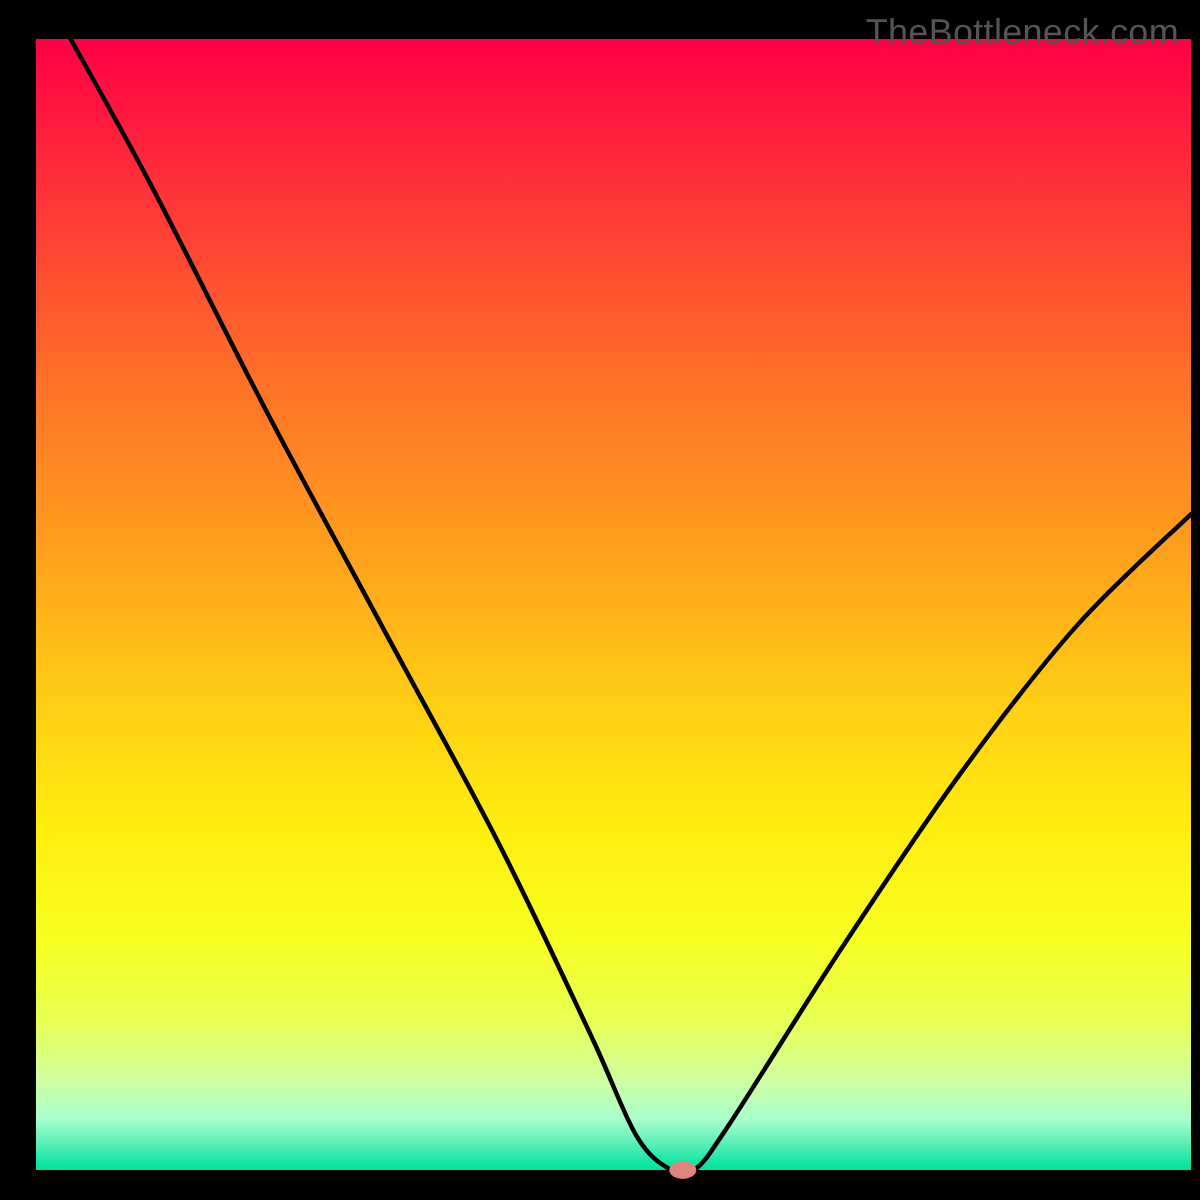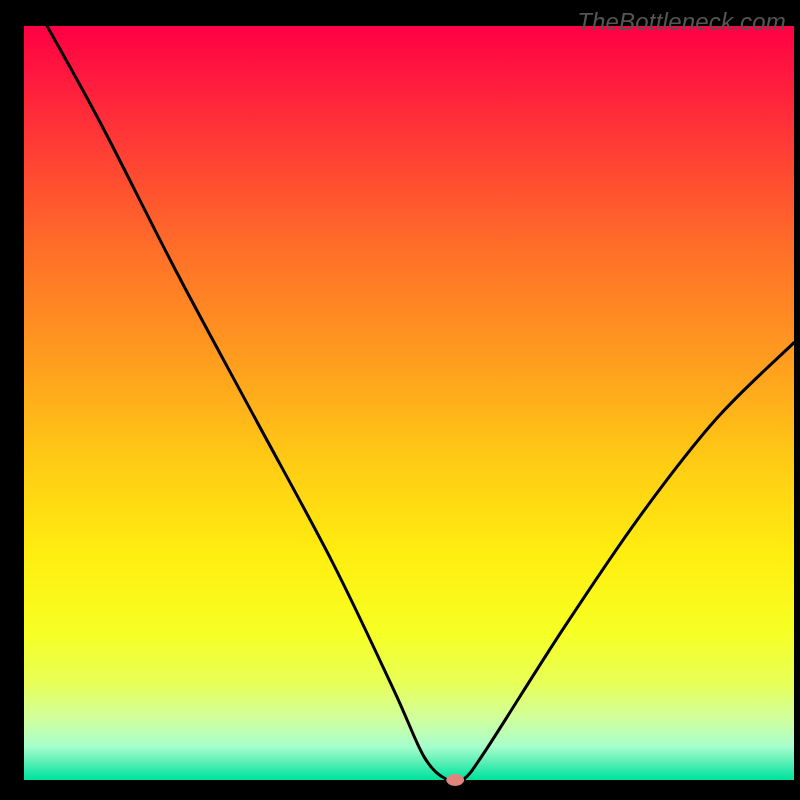--- a/index.html
+++ b/index.html
@@ -7,21 +7,20 @@
     padding: 0;
     width: 800px;
     height: 800px;
     background: #000;
     overflow: hidden;
   }
   .chart-container {
     position: relative;
     width: 800px;
     height: 732px;
-    font-style: italic;
   }
   svg {
     display: block;
   }
   .watermark {
     position: absolute;
     top: 8px;
     right: 14px;
     font-family: Arial, Helvetica, sans-serif;
     font-size: 24px;

